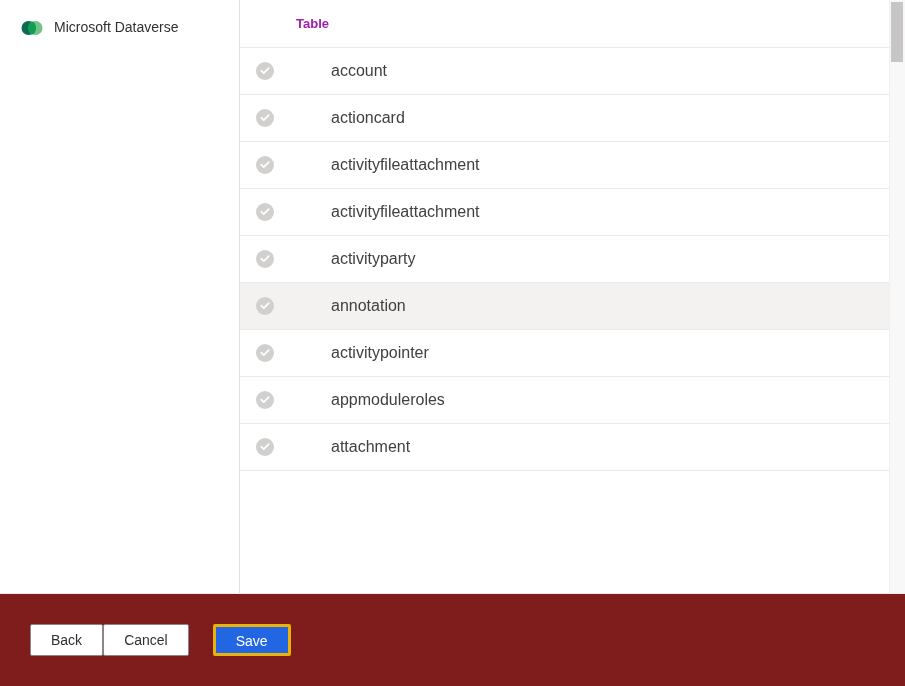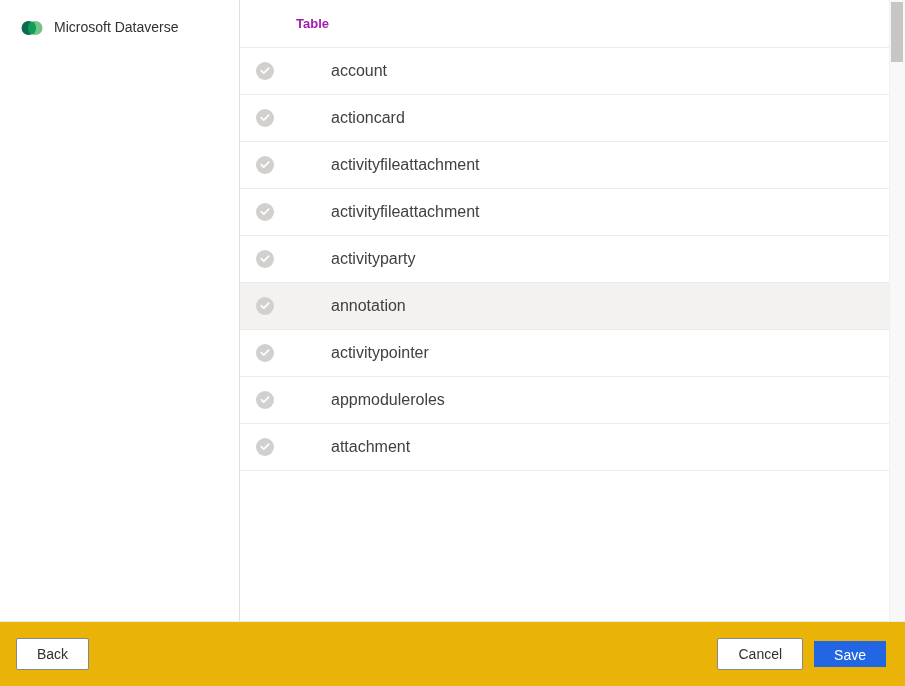--- a/index.html
+++ b/index.html
@@ -114,31 +114,30 @@
       right: 2px;
       top: 2px;
       width: 12px;
       height: 60px;
       background: #c8c6c4;
       border-radius: 0;
     }
     
     .footer {
       display: flex;
-      justify-content: space-between;
+      justify-content: flex-start;
       align-items: center;
-      padding: 16px;
-      background: #eab308;
+      padding: 30px;
+      background: #7f1d1d;
       border-top: 1px solid #edebe9;
     }
     
     .footer-right {
       display: flex;
-      gap: 8px;
-      margin-left: 31px;
+      gap: 24px;
     }
     
     .btn {
       padding: 6px 20px;
       font-size: 14px;
       font-family: inherit;
       border-radius: 2px;
       cursor: pointer;
       min-width: 60px;
       height: 32px;

